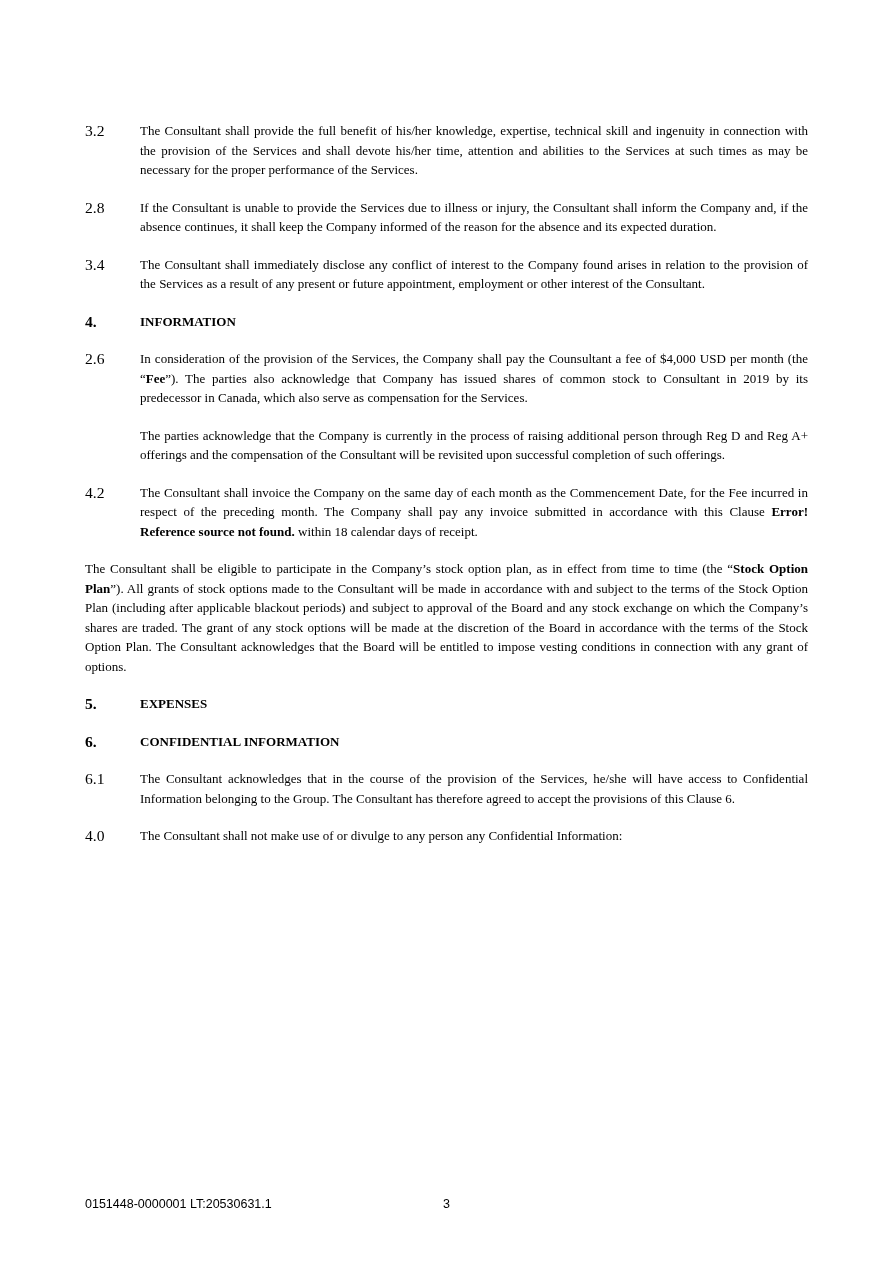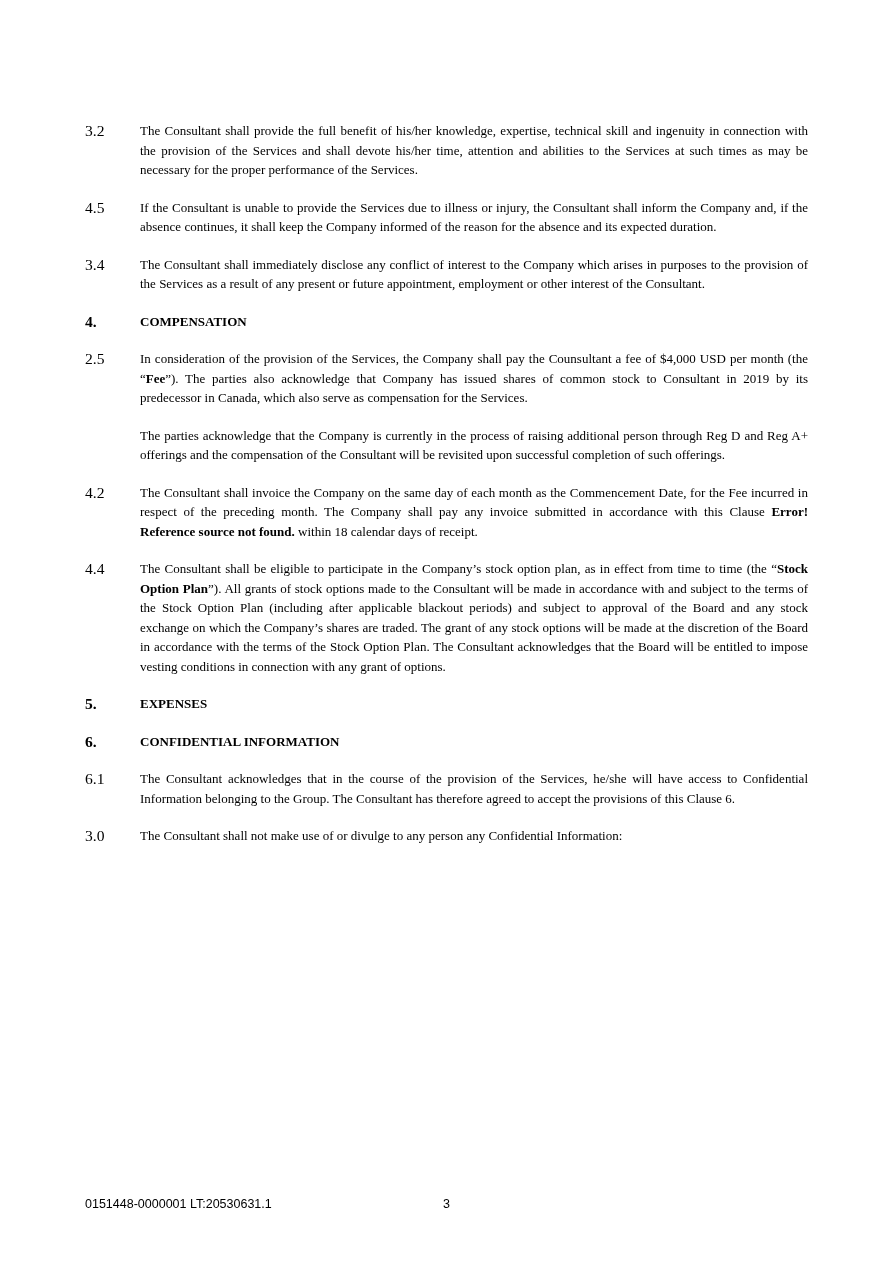--- a/index.html
+++ b/index.html
@@ -53,61 +53,60 @@
 </head>
 <body>
 
 <div class="page">
   <main class="doc-body">
       <div class="row">
         <span class="num">3.2</span>
         <p class="txt"><span>The Consultant shall provide the full benefit of his/her knowledge, expertise, technical skill and ingenuity in connection with the provision of the Services and shall devote his/her time, attention and abilities to the Services at such times as may be necessary for the proper performance of the Services.</span></p>
       </div>
       <div class="row">
-        <span class="num">4.5</span>
+        <span class="num">2.8</span>
         <p class="txt"><span>If the Consultant is unable to provide the Services due to illness or injury, the Consultant shall inform the Company and, if the absence continues, it shall keep the Company informed of the reason for the absence and its expected duration.</span></p>
       </div>
       <div class="row">
         <span class="num">3.4</span>
-        <p class="txt"><span>The Consultant shall immediately disclose any conflict of interest to the Company which arises in purposes to the provision of the Services as a result of any present or future appointment, employment or other interest of the Consultant.</span></p>
+        <p class="txt"><span>The Consultant shall immediately disclose any conflict of interest to the Company found arises in relation to the provision of the Services as a result of any present or future appointment, employment or other interest of the Consultant.</span></p>
       </div>
       <div class="row heading">
         <span class="num">4.</span>
-        <p class="txt"><span class="b">COMPENSATION</span></p>
+        <p class="txt"><span class="b">INFORMATION</span></p>
       </div>
       <div class="row">
-        <span class="num">2.5</span>
+        <span class="num">2.6</span>
         <p class="txt"><span>In consideration of the provision of the Services, the Company shall pay the Counsultant a fee of $4,000 USD per month (the “</span><span class="b">Fee</span><span>”). The parties also acknowledge that Company has issued shares of common stock to Consultant in 2019 by its predecessor in Canada, which also serve as compensation for the Services.</span></p>
       </div>
       <div class="row">
         <span class="num"></span>
         <p class="txt"><span>The parties acknowledge that the Company is currently in the process of raising additional person through Reg D and Reg A+ offerings and the compensation of the Consultant will be revisited upon successful completion of such offerings.</span></p>
       </div>
       <div class="row">
         <span class="num">4.2</span>
         <p class="txt"><span>The Consultant shall invoice the Company on the same day of each month as the Commencement Date, for the Fee incurred in respect of the preceding month.  The Company shall pay any invoice submitted in accordance with this Clause </span><span class="b">Error! Reference source not found.</span><span> within 18 calendar days of receipt.</span></p>
       </div>
       <div class="row">
-        <span class="num">4.4</span>
         <p class="txt"><span>The Consultant shall be eligible to participate in the Company’s stock option plan, as in effect from time to time (the “</span><span class="b">Stock Option Plan</span><span>”). All grants of stock options made to the Consultant will be made in accordance with and subject to the terms of the Stock Option Plan (including after applicable blackout periods) and subject to approval of the Board and any stock exchange on which the Company’s shares are traded. The grant of any stock options will be made at the discretion of the Board in accordance with the terms of the Stock Option Plan. The Consultant acknowledges that the Board will be entitled to impose vesting conditions in connection with any grant of options.</span></p>
       </div>
       <div class="row heading">
         <span class="num">5.</span>
         <p class="txt"><span class="b">EXPENSES</span></p>
       </div>
       <div class="row heading">
         <span class="num">6.</span>
         <p class="txt"><span class="b">CONFIDENTIAL INFORMATION</span></p>
       </div>
       <div class="row">
         <span class="num">6.1</span>
         <p class="txt"><span>The Consultant acknowledges that in the course of the provision of the Services, he/she will have access to Confidential Information belonging to the Group.  The Consultant has therefore agreed to accept the provisions of this Clause 6.</span></p>
       </div>
       <div class="row">
-        <span class="num">3.0</span>
+        <span class="num">4.0</span>
         <p class="txt"><span>The Consultant shall not make use of or divulge to any person any Confidential Information:</span></p>
       </div>
     </main>
   <footer class="doc-footer">
     <span class="doc-ref">0151448-0000001 LT:20530631.1</span>
     <span class="page-num">3</span>
   </footer>
 </div>
 
 </body></html>

